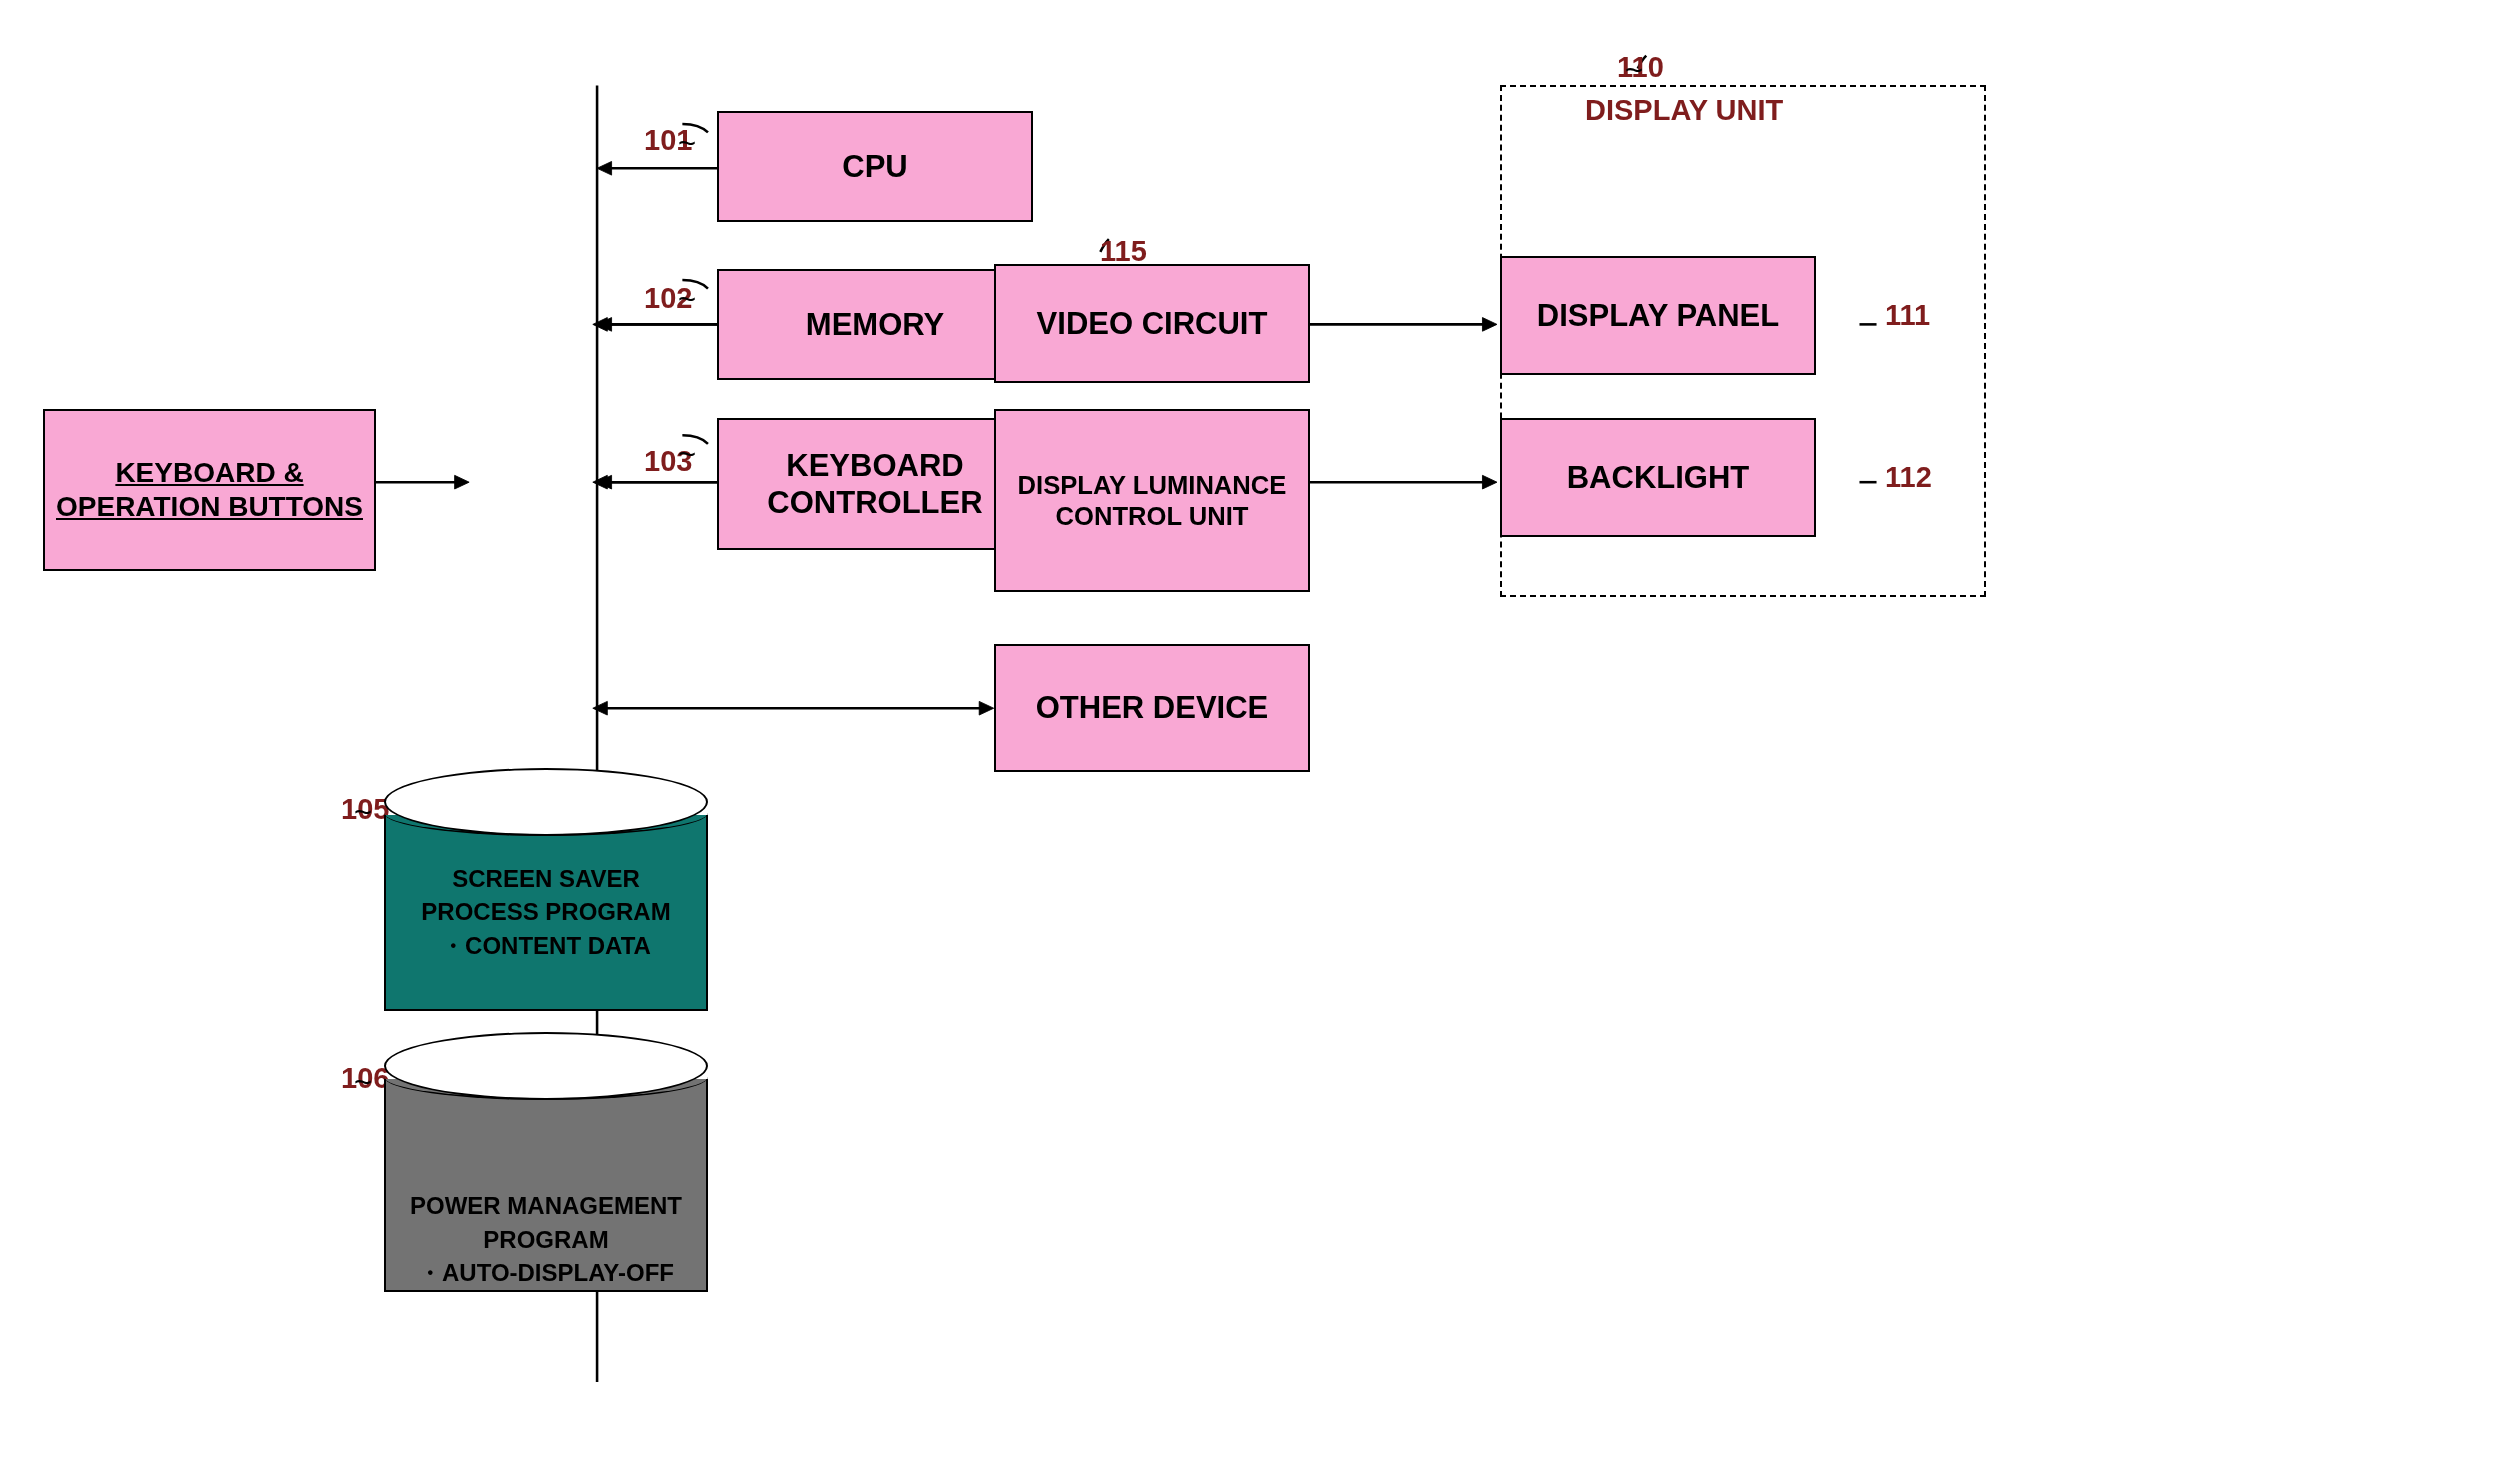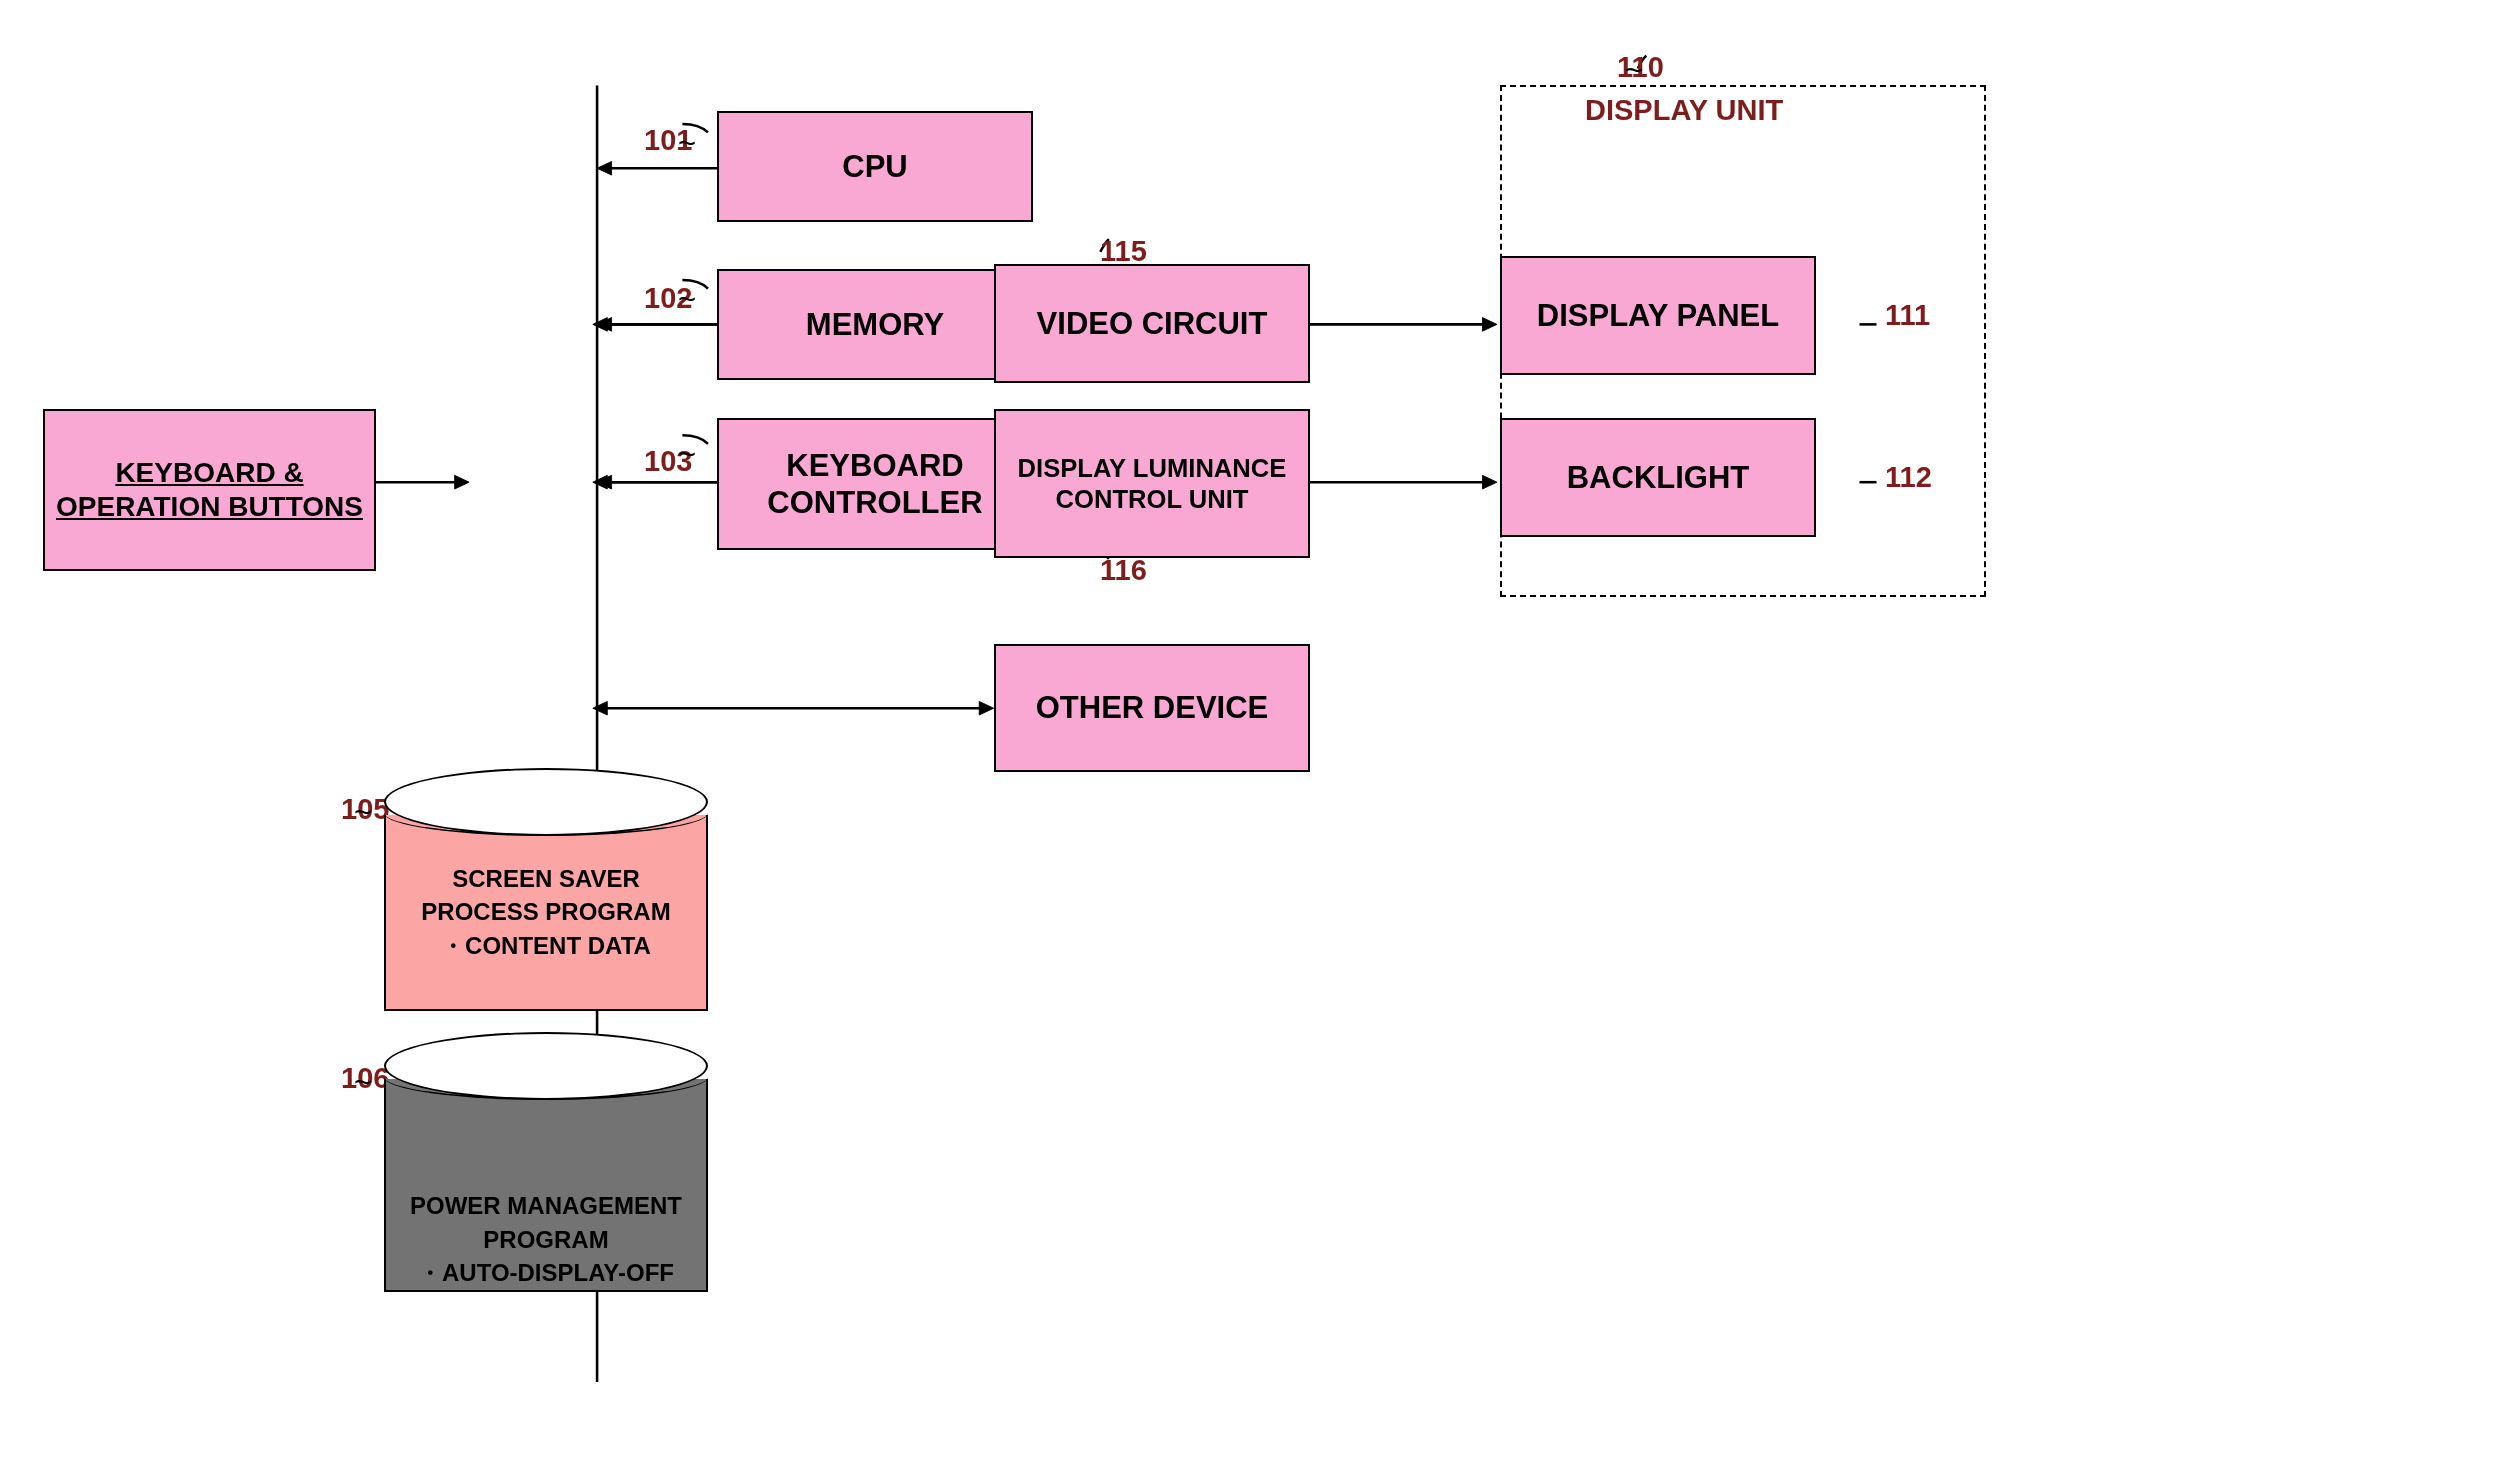--- a/index.html
+++ b/index.html
@@ -166,21 +166,21 @@
   </div>
 
   <div class="box" style="left:43px; top:409px; width:333px; height:162px;">
     <span style="text-align:center; font-size:28px;text-decoration:underline;">KEYBOARD &amp;<br>OPERATION BUTTONS</span>
   </div>
 
   <div class="box" style="left:994px; top:264px; width:316px; height:119px;">
     <span>VIDEO CIRCUIT</span>
   </div>
 
-  <div class="box" style="left:994px; top:409px; width:316px; height:149px;">
+  <div class="box" style="left:994px; top:409px; width:316px; height:183px;">
     <span style="text-align:center; font-size:25.6px;">DISPLAY LUMINANCE<br>CONTROL UNIT</span>
   </div>
 
   <div class="box" style="left:994px; top:644px; width:316px; height:128px;">
     <span>OTHER DEVICE</span>
   </div>
 
   <div class="dashed-box" style="left:1500px; top:85px; width:486px; height:512px;"></div>
 
   <span class="label" style="left:1585px; top:94px; font-size:29px;">DISPLAY UNIT</span>
@@ -190,21 +190,21 @@
   </div>
 
   <div class="box" style="left:1500px; top:418px; width:316px; height:119px;">
     <span>BACKLIGHT</span>
   </div>
 
   <div style="position:absolute; left:384px; top:768px; width:324px; height:222px;">
 
     <div style="position:absolute; left:0; top:47px; width:324px; height:196px;
                 border-left:2.6px solid #000; border-right:2.6px solid #000; border-bottom:2.6px solid #000;
-                background:#fca5a5; display:flex; align-items:center; justify-content:center;">
+                background:#0f766e; display:flex; align-items:center; justify-content:center;">
       <span style="font-size:24px; font-weight:bold; text-align:center; line-height:1.4;">
         SCREEN SAVER<br>PROCESS PROGRAM<br>・CONTENT DATA
       </span>
     </div>
 
     <div style="position:absolute; left:0; top:0; width:324px; height:68px;
                 border:2.6px solid #000; border-radius:50%; background:#fff;"></div>
 
     <div style="position:absolute; left:0; top:22px; width:324px; height:46px;
                 border-bottom:2.6px solid #000; border-radius:50%; background:transparent;"></div>

